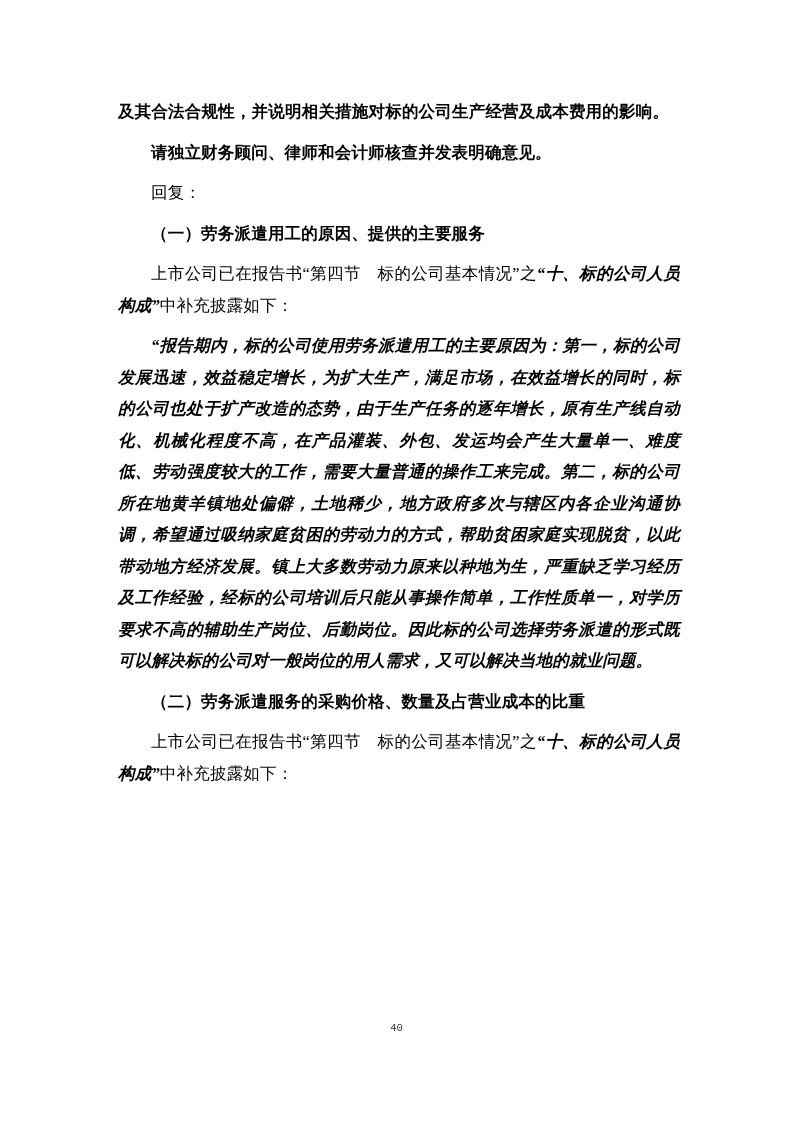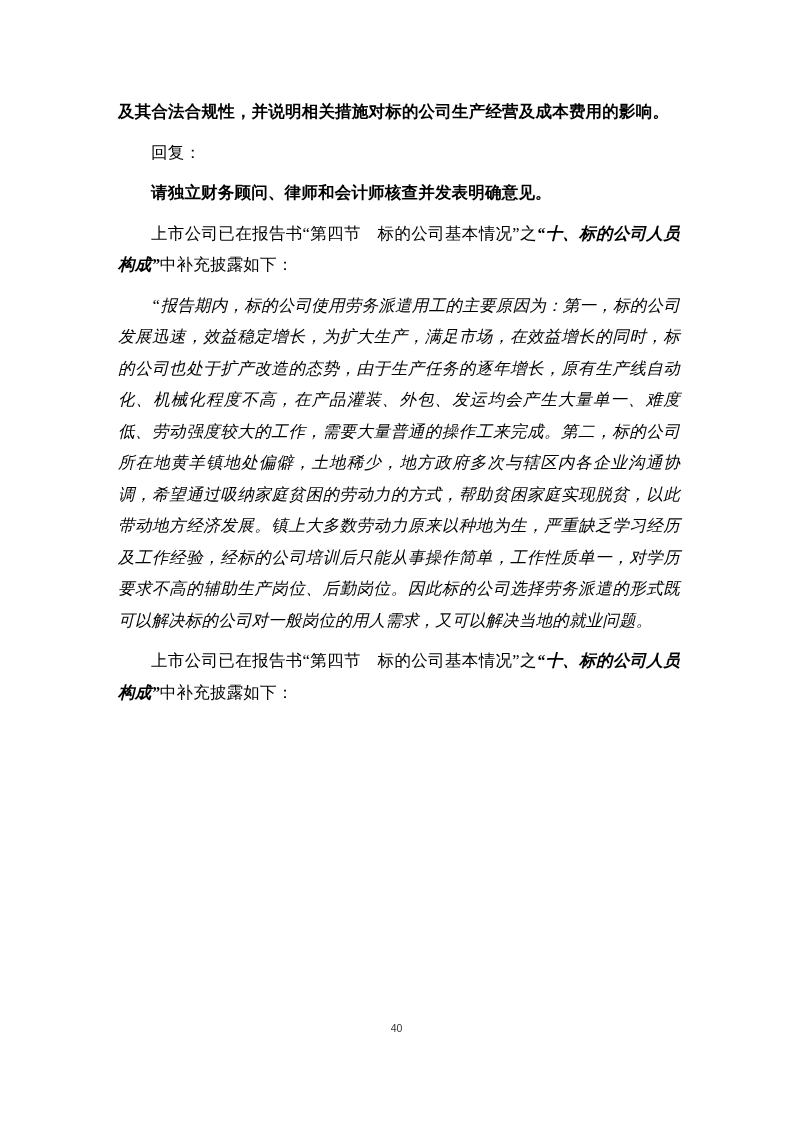--- a/index.html
+++ b/index.html
@@ -32,54 +32,57 @@
     text-indent: 2em;
   }
   
   .hei-bold {
     font-family: "Liberation Sans", sans-serif;
     font-weight: bold;
   }
   
   .kai {
     font-style: italic;
+    font-weight: bold;
   }
   .em-bi {
     font-weight: bold;
     font-style: italic;
   }
   .page-number {
     position: absolute;
     left: 0;
     right: 0;
     top: 1022px;
     text-align: center;
     font-size: 10.5px;
     color: #333333;
-    font-family: Liberation Sans, sans-serif;
+    font-family: Liberation Mono, monospace;
   }
 </style>
 </head>
 <body>
 
 <div class="page">
   <div class="content">
 
     <p class="para hei-bold">及其合法合规性，并说明相关措施对标的公司生产经营及成本费用的影响。</p>
 
+    <p class="para hei-bold indent">请独立财务顾问、律师和会计师核查并发表明确意见。</p>
+
     <p class="para indent">回复：</p>
 
-    <p class="para hei-bold indent">请独立财务顾问、律师和会计师核查并发表明确意见。</p>
 
-
+    <p class="para hei-bold indent">（一）劳务派遣用工的原因、提供的主要服务</p>
 
     <p class="para indent"><span>上市公司已在报告书“第四节　标的公司基本情况”之</span><span class="em-bi">“十、标的公司人员构成”</span><span>中补充披露如下：</span></p>
 
     <p class="para kai indent">“报告期内，标的公司使用劳务派遣用工的主要原因为：第一，标的公司发展迅速，效益稳定增长，为扩大生产，满足市场，在效益增长的同时，标的公司也处于扩产改造的态势，由于生产任务的逐年增长，原有生产线自动化、机械化程度不高，在产品灌装、外包、发运均会产生大量单一、难度低、劳动强度较大的工作，需要大量普通的操作工来完成。第二，标的公司所在地黄羊镇地处偏僻，土地稀少，地方政府多次与辖区内各企业沟通协调，希望通过吸纳家庭贫困的劳动力的方式，帮助贫困家庭实现脱贫，以此带动地方经济发展。镇上大多数劳动力原来以种地为生，严重缺乏学习经历及工作经验，经标的公司培训后只能从事操作简单，工作性质单一，对学历要求不高的辅助生产岗位、后勤岗位。因此标的公司选择劳务派遣的形式既可以解决标的公司对一般岗位的用人需求，又可以解决当地的就业问题。</p>
 
 
+    <p class="para hei-bold indent">（二）劳务派遣服务的采购价格、数量及占营业成本的比重</p>
 
     <p class="para indent"><span>上市公司已在报告书“第四节　标的公司基本情况”之</span><span class="em-bi">“十、标的公司人员构成”</span><span>中补充披露如下：</span></p>
 
   </div>
 
   <div class="page-number">40</div>
 </div>
 
 </body></html>

